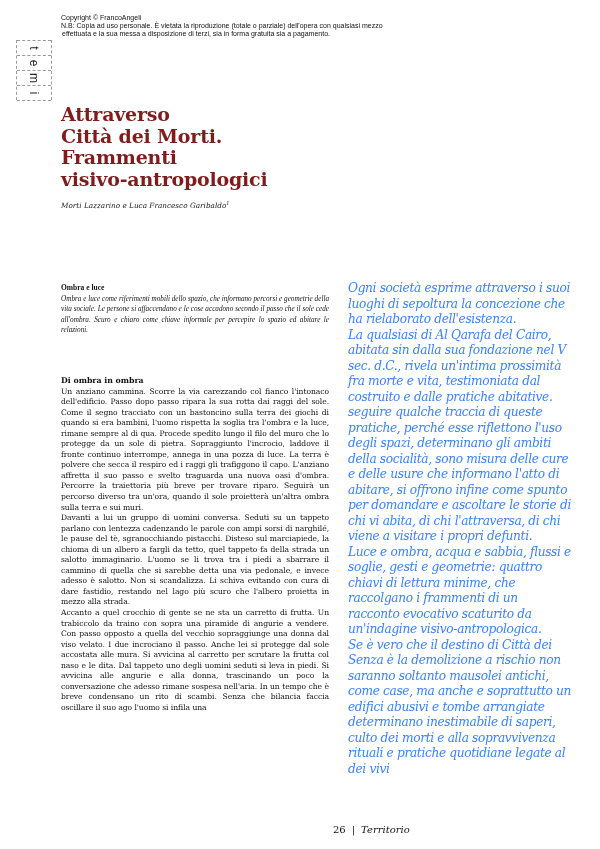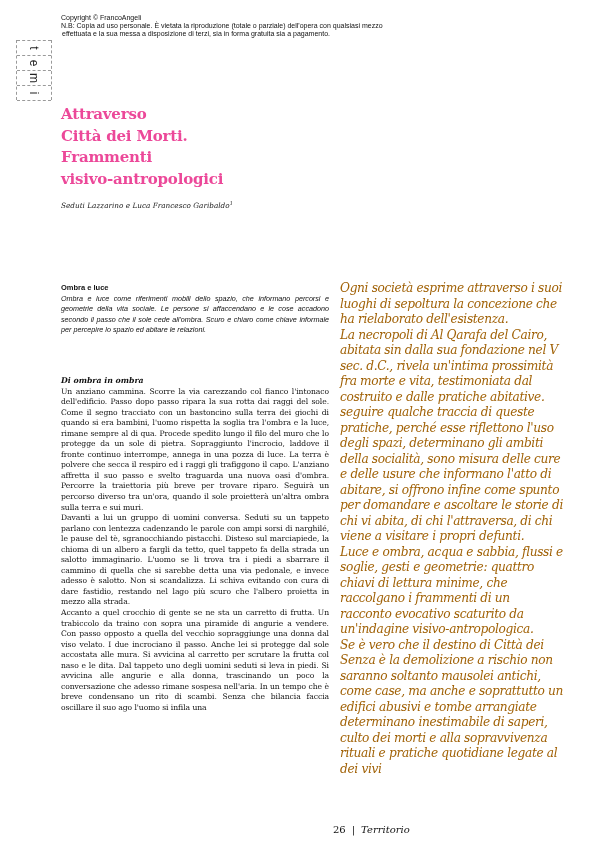--- a/index.html
+++ b/index.html
@@ -18,43 +18,43 @@
     height: 14px; border-top: 1px dashed #9a9a9a; position: relative;
     display: flex; align-items: center; justify-content: center;
   }
   .tab-cell:last-child { border-bottom: 1px dashed #9a9a9a; }
   .tab-cell span {
     display: inline-block; transform: rotate(90deg);
     font-family: "Liberation Sans", sans-serif; font-size: 12px; line-height: 12px; color: #222;
   }
   .title {
     position: absolute; left: 61px; top: 104px; width: 300px;
-    font-family: "DejaVu Serif", serif; font-weight: bold; font-size: 15px; line-height: 21.5px;
-    color: #ec4899; letter-spacing: -0.2px;
+    font-family: "DejaVu Serif", serif; font-weight: bold; font-size: 19px; line-height: 21.5px;
+    color: #7f1d1d; letter-spacing: -0.2px;
   }
   .authors {
     position: absolute; left: 61px; top: 200px;
     font-family: "DejaVu Serif", serif; font-style: italic; font-size: 7.3px; color: #222;
   }
   .authors sup { font-size: 5px; }
   .abstract {
     position: absolute; left: 61px; top: 283px; width: 268px;
-    font-family: Liberation Sans, sans-serif; font-size: 7.2px; line-height: 10.6px; color: #111;
+    font-family: Liberation Serif, serif; font-size: 7.2px; line-height: 10.6px; color: #111;
   }
   .abstract h3 { margin: 0; font-size: 7.5px; font-weight: bold; }
   .abstract p { margin: 0; font-style: italic; text-align: justify; }
   .body-col {
     position: absolute; left: 61px; top: 376px; width: 268px;
     font-family: "DejaVu Serif", serif; font-size: 7.6px; line-height: 10.55px; color: #111;
   }
-  .body-col h3 { margin: 0; font-size: 7.8px; font-weight: bold; font-style: italic; }
+  .body-col h3 { margin: 0; font-size: 7.8px; font-weight: bold; }
   .body-col p { margin: 0; text-align: justify; letter-spacing: -0.05px; }
   .right-col {
-    position: absolute; left: 340px; top: 281px; width: 250px;
-    font-family: "DejaVu Serif", serif; font-style: italic; font-size: 12.2px; line-height: 15.5px; color: #a16207;
+    position: absolute; left: 348px; top: 281px; width: 250px;
+    font-family: "DejaVu Serif", serif; font-style: italic; font-size: 12.2px; line-height: 15.5px; color: #3b82f6;
     letter-spacing: -0.35px;
   }
   .right-col div { white-space: nowrap; }
   .footer {
     position: absolute; left: 333px; top: 824px;
     font-family: "DejaVu Serif", serif; font-size: 10px; color: #111; white-space: nowrap;
   }
   .footer .sep { margin: 0 6px; }
   .footer .section { font-style: italic; }
 </style>
@@ -83,40 +83,40 @@
 </div>
 
 <h1 class="title" style="margin:0;">
   <div>Attraverso</div>
   <div>Città dei Morti.</div>
   <div>Frammenti</div>
   <div>visivo-antropologici</div>
 </h1>
 
 <div class="authors">
-  <span>Seduti Lazzarino e Luca Francesco Garibaldo</span><sup>1</sup>
+  <span>Morti Lazzarino e Luca Francesco Garibaldo</span><sup>1</sup>
 </div>
 
 <div class="abstract">
   <h3>Ombra e luce</h3>
   <p>Ombra e luce come riferimenti mobili dello spazio, che informano percorsi e geometrie della vita sociale. Le persone si affaccendano e le cose accadono secondo il passo che il sole cede all'ombra. Scuro e chiaro come chiave informale per percepire lo spazio ed abitare le relazioni.</p>
 </div>
 
 <div class="body-col">
   <h3>Di ombra in ombra</h3>
   <p>Un anziano cammina. Scorre la via carezzando col fianco l'intonaco dell'edificio. Passo dopo passo ripara la sua rotta dai raggi del sole. Come il segno tracciato con un bastoncino sulla terra dei giochi di quando si era bambini, l'uomo rispetta la soglia tra l'ombra e la luce, rimane sempre al di qua. Procede spedito lungo il filo del muro che lo protegge da un sole di pietra. Sopraggiunto l'incrocio, laddove il fronte continuo interrompe, annega in una pozza di luce. La terra è polvere che secca il respiro ed i raggi gli trafiggono il capo. L'anziano affretta il suo passo e svelto traguarda una nuova oasi d'ombra. Percorre la traiettoria più breve per trovare riparo. Seguirà un percorso diverso tra un'ora, quando il sole proietterà un'altra ombra sulla terra e sui muri.</p>
   <p>Davanti a lui un gruppo di uomini conversa. Seduti su un tappeto parlano con lentezza cadenzando le parole con ampi sorsi di narghilé, le pause del tè, sgranocchiando pistacchi. Disteso sul marciapiede, la chioma di un albero a fargli da tetto, quel tappeto fa della strada un salotto immaginario. L'uomo se li trova tra i piedi a sbarrare il cammino di quella che si sarebbe detta una via pedonale, e invece adesso è salotto. Non si scandalizza. Li schiva evitando con cura di dare fastidio, restando nel lago più scuro che l'albero proietta in mezzo alla strada.</p>
   <p>Accanto a quel crocchio di gente se ne sta un carretto di frutta. Un trabiccolo da traino con sopra una piramide di angurie a vendere. Con passo opposto a quella del vecchio sopraggiunge una donna dal viso velato. I due incrociano il passo. Anche lei si protegge dal sole accostata alle mura. Si avvicina al carretto per scrutare la frutta col naso e le dita. Dal tappeto uno degli uomini seduti si leva in piedi. Si avvicina alle angurie e alla donna, trascinando un poco la conversazione che adesso rimane sospesa nell'aria. In un tempo che è breve condensano un rito di scambi. Senza che bilancia faccia oscillare il suo ago l'uomo si infila una</p>
 </div>
 
 <div class="right-col" id="intro-col">
     <div>Ogni società esprime attraverso i suoi</div>
     <div>luoghi di sepoltura la concezione che</div>
     <div>ha rielaborato dell'esistenza.</div>
-    <div>La necropoli di Al Qarafa del Cairo,</div>
+    <div>La qualsiasi di Al Qarafa del Cairo,</div>
     <div>abitata sin dalla sua fondazione nel V</div>
     <div>sec. d.C., rivela un'intima prossimità</div>
     <div>fra morte e vita, testimoniata dal</div>
     <div>costruito e dalle pratiche abitative.</div>
     <div>seguire qualche traccia di queste</div>
     <div>pratiche, perché esse riflettono l'uso</div>
     <div>degli spazi, determinano gli ambiti</div>
     <div>della socialità, sono misura delle cure</div>
     <div>e delle usure che informano l'atto di</div>
     <div>abitare, si offrono infine come spunto</div>

